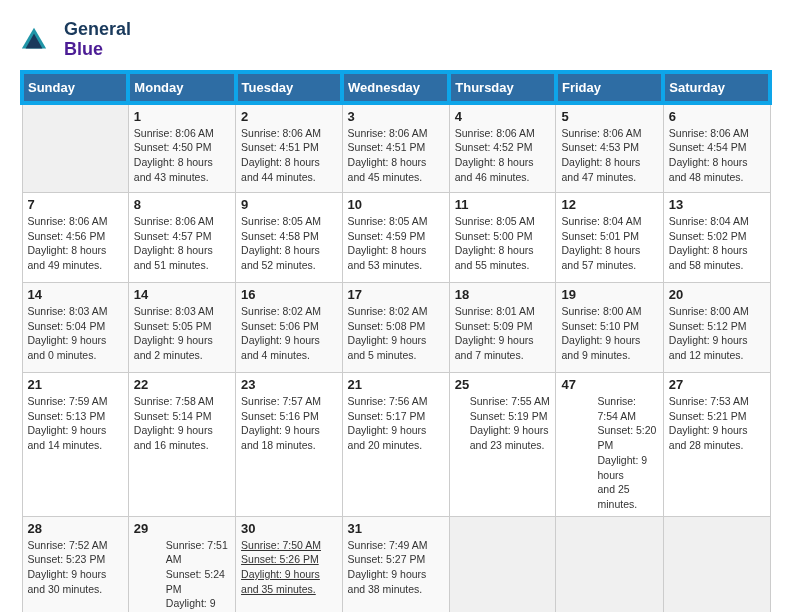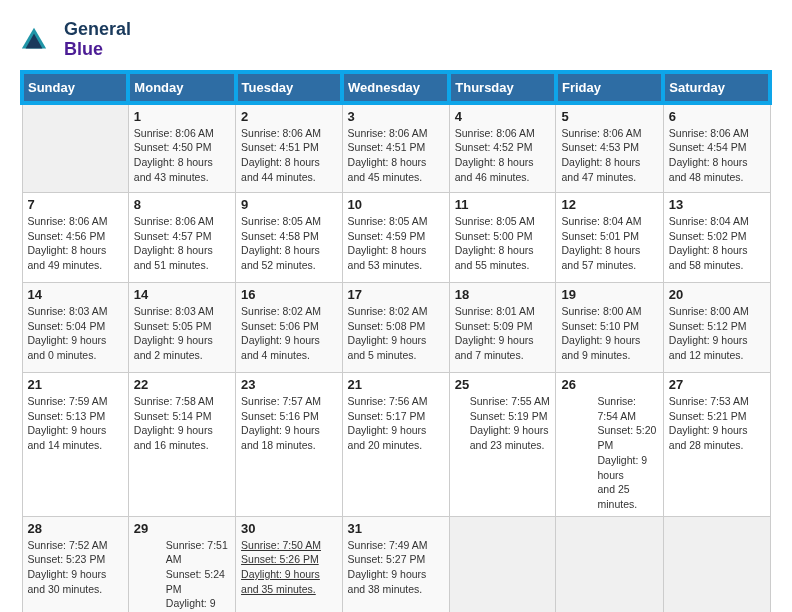--- a/index.html
+++ b/index.html
@@ -296,21 +296,21 @@
 and 20 minutes.</div>
         </td>
         <td>
           <span class="day-num">25</span>
           <div class="day-info" style="white-space: pre-line; margin-left: 15px;">Sunrise: 7:55 AM
 Sunset: 5:19 PM
 Daylight: 9 hours
 and 23 minutes.</div>
         </td>
         <td>
-          <span class="day-num">26</span>
+          <span class="day-num">47</span>
           <div class="day-info" style="white-space: pre-line; margin-left: 36px;">Sunrise: 7:54 AM
 Sunset: 5:20 PM
 Daylight: 9 hours
 and 25 minutes.</div>
         </td>
         <td>
           <span class="day-num">27</span>
           <div class="day-info" style="white-space: pre-line;">Sunrise: 7:53 AM
 Sunset: 5:21 PM
 Daylight: 9 hours

